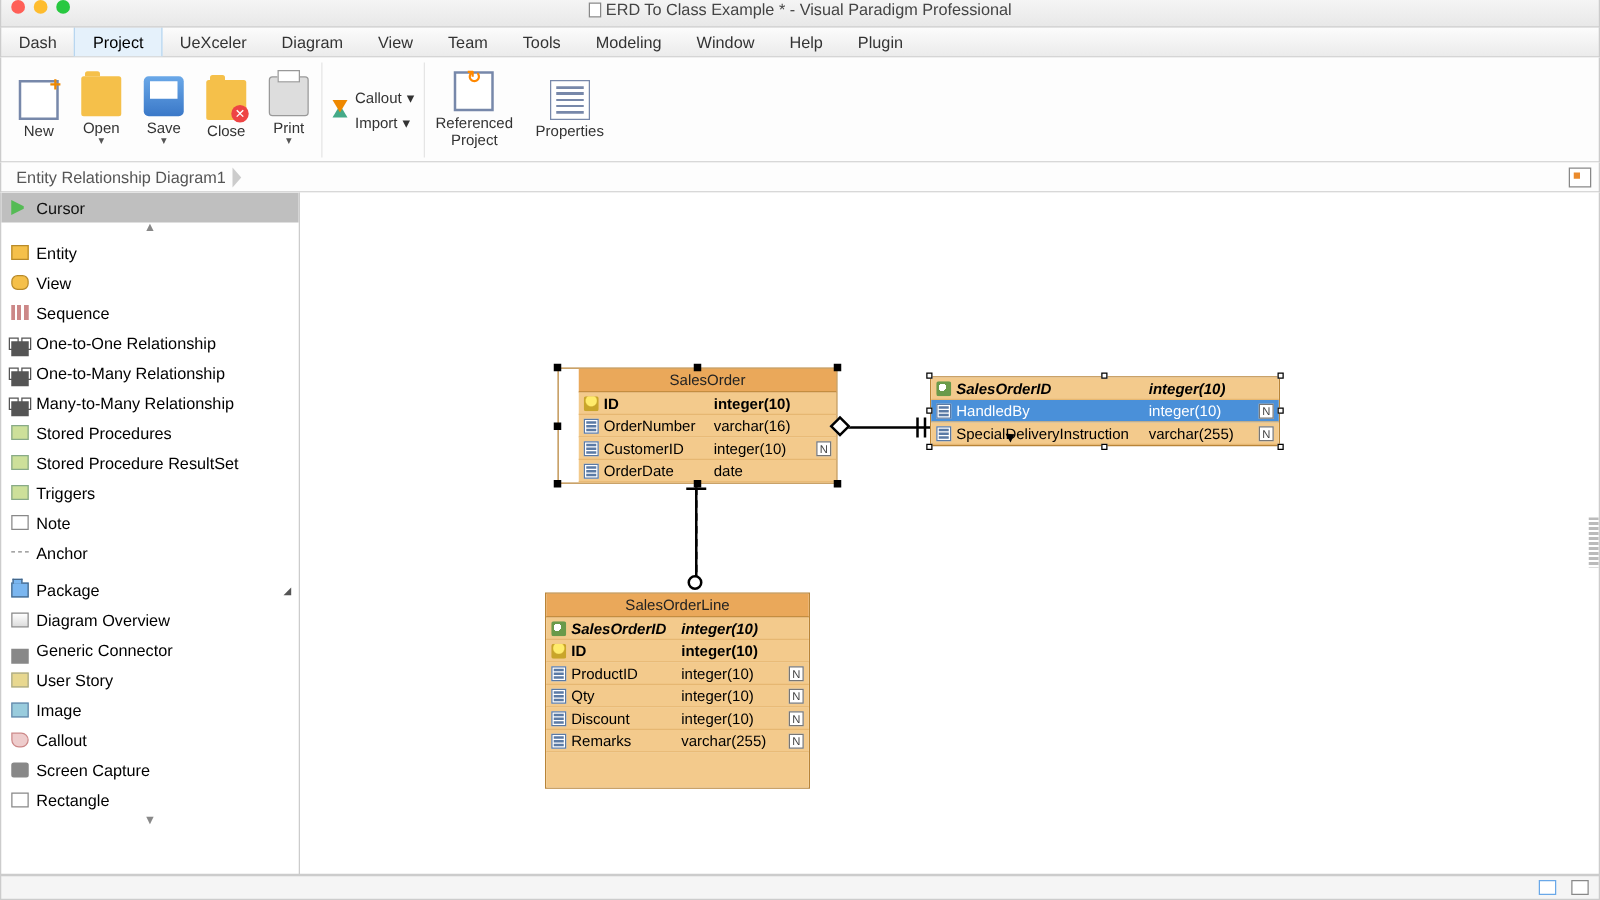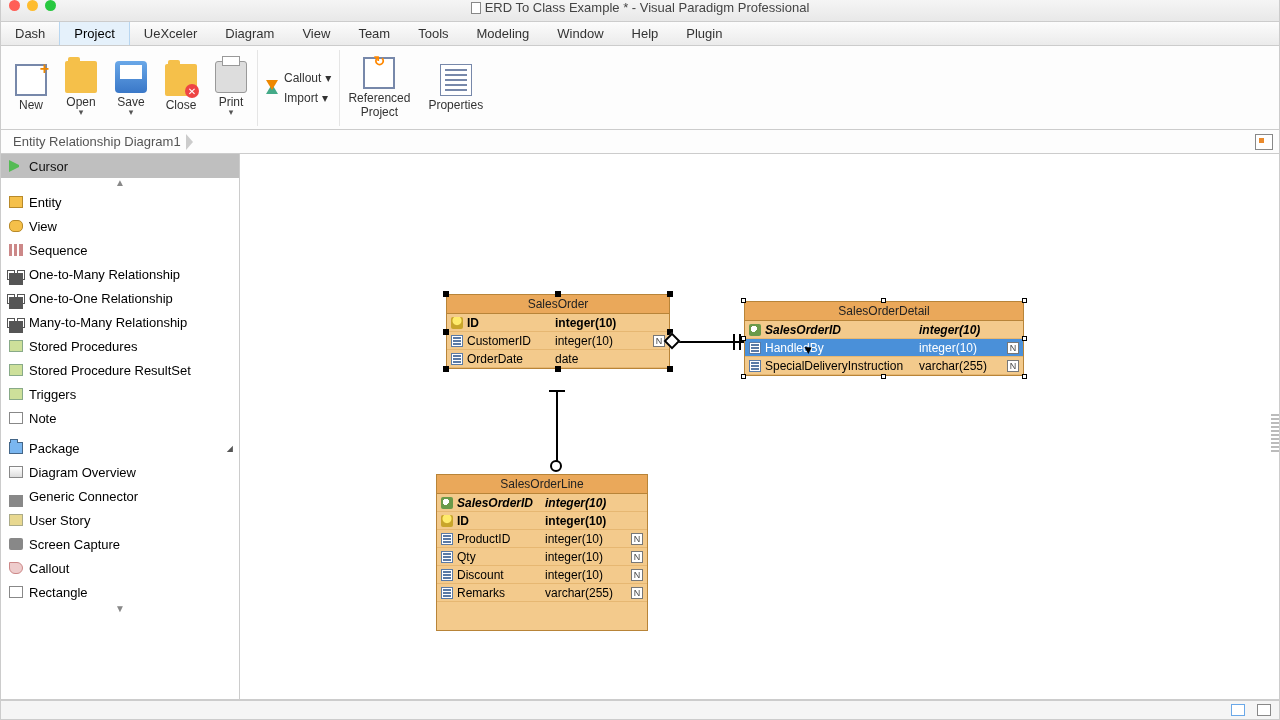--- a/index.html
+++ b/index.html
@@ -217,85 +217,98 @@
     <div class="sitem">
         <span class="sico2 si-view"></span>
         <span>View</span>
       </div>
     <div class="sitem">
         <span class="sico2 si-seq"></span>
         <span>Sequence</span>
       </div>
     <div class="sitem">
         <span class="sico2 si-rel"></span>
+        <span>One-to-One Relationship</span>
+      </div>
+    <div class="sitem">
+        <span class="sico2 si-rel"></span>
         <span>One-to-Many Relationship</span>
-      </div>
-    <div class="sitem">
-        <span class="sico2 si-rel"></span>
-        <span>One-to-One Relationship</span>
       </div>
     <div class="sitem">
         <span class="sico2 si-rel"></span>
         <span>Many-to-Many Relationship</span>
       </div>
     <div class="sitem">
         <span class="sico2 si-sp"></span>
         <span>Stored Procedures</span>
       </div>
     <div class="sitem">
         <span class="sico2 si-sp"></span>
         <span>Stored Procedure ResultSet</span>
       </div>
     <div class="sitem">
         <span class="sico2 si-sp"></span>
         <span>Triggers</span>
       </div>
     <div class="sitem">
         <span class="sico2 si-note"></span>
         <span>Note</span>
+      </div>
+    <div class="sitem">
+        <span class="sico2 si-anchor"></span>
+        <span>Anchor</span>
       </div>
     <div class="sitem has-exp divider">
         <span class="sico2 si-pkg" style="position:relative"></span>
         <span>Package</span>
       </div>
     <div class="sitem">
         <span class="sico2 si-over"></span>
         <span>Diagram Overview</span>
       </div>
     <div class="sitem">
         <span class="sico2 si-conn"></span>
         <span>Generic Connector</span>
       </div>
     <div class="sitem">
         <span class="sico2 si-user"></span>
         <span>User Story</span>
       </div>
     <div class="sitem">
+        <span class="sico2 si-img"></span>
+        <span>Image</span>
+      </div>
+    <div class="sitem">
+        <span class="sico2 si-call"></span>
+        <span>Callout</span>
+      </div>
+    <div class="sitem">
         <span class="sico2 si-cap"></span>
         <span>Screen Capture</span>
       </div>
     <div class="sitem">
-        <span class="sico2 si-call"></span>
-        <span>Callout</span>
-      </div>
-    <div class="sitem">
         <span class="sico2 si-rect"></span>
         <span>Rectangle</span>
       </div>
     <div class="arrow-row">▼</div>
   </div>
 
   <div class="canvas">
 
-    <div class="entity sel" style="left:206px; top:140px; width:224px;">
+    <div class="entity sel" style="left:206px; top:140px; width:224px;padding-left:16px;">
       <div class="ehead">SalesOrder</div>
       <div class="erow">
           <span class="ic ic-pk"></span>
           <span class="cname" style="font-weight:bold">ID</span>
           <span class="ctype" style="font-weight:bold">integer(10)</span>
+        </div>
+      <div class="erow">
+          <span class="ic ic-col"></span>
+          <span class="cname">OrderNumber</span>
+          <span class="ctype">varchar(16)</span>
         </div>
       <div class="erow">
           <span class="ic ic-col"></span>
           <span class="cname">CustomerID</span>
           <span class="ctype">integer(10)</span>
           <span class="nn">N</span>
         </div>
       <div class="erow">
           <span class="ic ic-col"></span>
           <span class="cname">OrderDate</span>
@@ -305,21 +318,20 @@
         <span class="handle h-t"></span>
         <span class="handle h-tr"></span>
       <span class="handle h-l"></span>
         <span class="handle h-r"></span>
       <span class="handle h-bl"></span>
         <span class="handle h-b"></span>
         <span class="handle h-br"></span>
     </div>
 
     <div class="entity sel" style="left:504px; top:147px; width:280px;">
-      <div class="ehead">SalesOrderDetail</div>
       <div class="erow">
           <span class="ic ic-fk"></span>
           <span class="cname it" style="font-weight:bold;min-width:150px">SalesOrderID</span>
           <span class="ctype it" style="font-weight:bold">integer(10)</span>
         </div>
       <div class="erow row-sel">
           <span class="ic ic-col"></span>
           <span class="cname" style="min-width:150px">HandledBy</span>
           <span class="ctype">integer(10)</span>
           <span class="nn">N</span>

